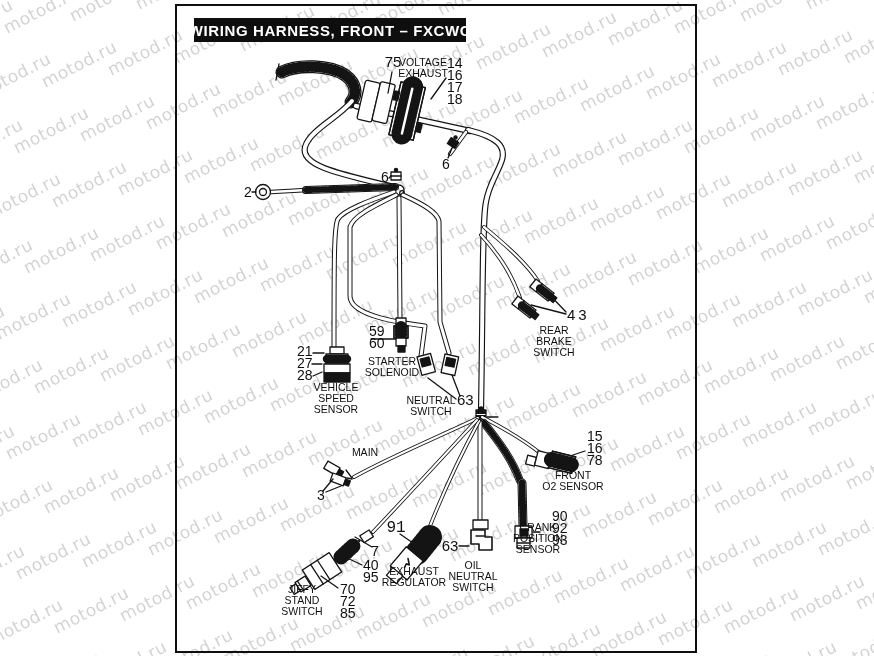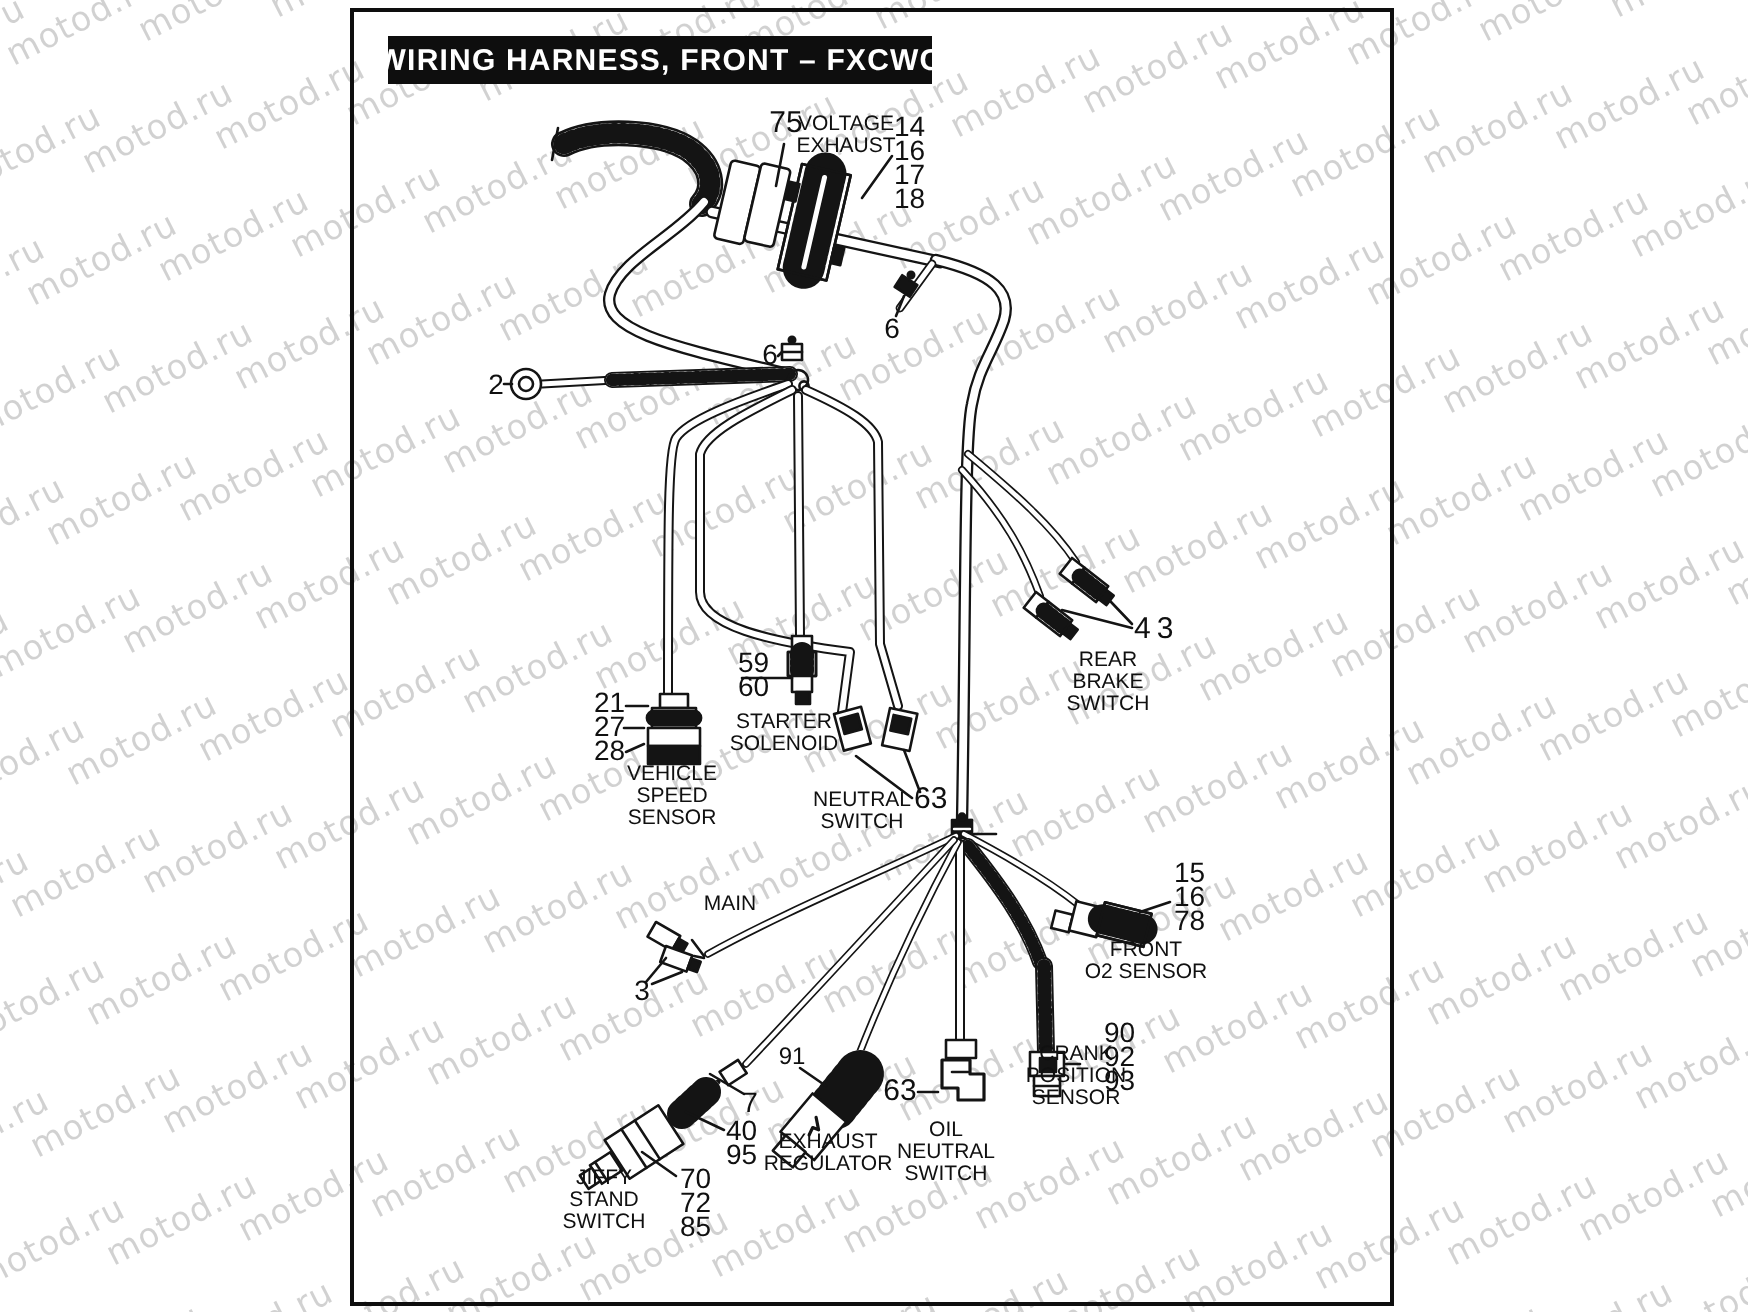--- a/index.html
+++ b/index.html
@@ -481,21 +481,21 @@
 16
 78</div>
     <div class="dlabel center" style="left: 573px; top: 470px; font-size: 10.5px; line-height: 11px;">FRONT
 O2 SENSOR</div>
     <div class="dlabel" style="left: 552px; top: 510px; font-size: 14px; line-height: 12px;">90
 92
 93</div>
     <div class="dlabel center" style="left: 538px; top: 522px; font-size: 10.5px; line-height: 11px;">CRANK
 POSITION
 SENSOR</div>
-    <div class="dlabel center" style="left: 396px; top: 522px; font-size: 12px; line-height: 13px;">91</div>
+    <div class="dlabel center" style="left: 396px; top: 522px; font-size: 16px; line-height: 13px; font-family: Liberation Mono, monospace;">91</div>
     <div class="dlabel center" style="left: 414px; top: 566px; font-size: 10.5px; line-height: 11px;">EXHAUST
 REGULATOR</div>
     <div class="dlabel center" style="left: 450px; top: 539px; font-size: 15px; line-height: 14px;">63</div>
     <div class="dlabel center" style="left: 473px; top: 560px; font-size: 10.5px; line-height: 11px;">OIL
 NEUTRAL
 SWITCH</div>
     <div class="dlabel center" style="left: 375px; top: 545px; font-size: 14px; line-height: 13px;">7</div>
     <div class="dlabel" style="left: 363px; top: 559px; font-size: 14px; line-height: 12px;">40
 95</div>
     <div class="dlabel center" style="left: 302px; top: 584px; font-size: 10.5px; line-height: 11px;">JIFFY

